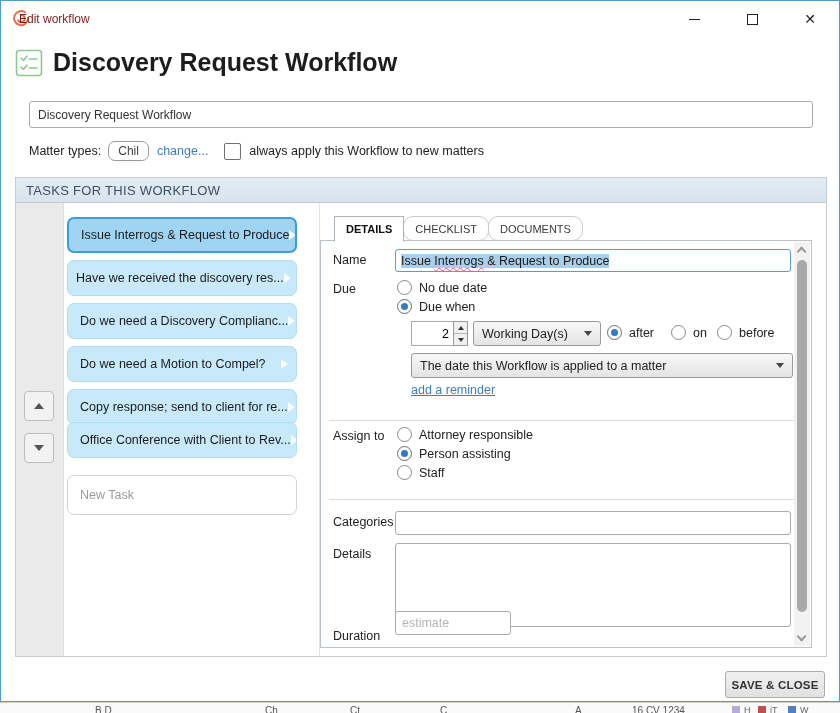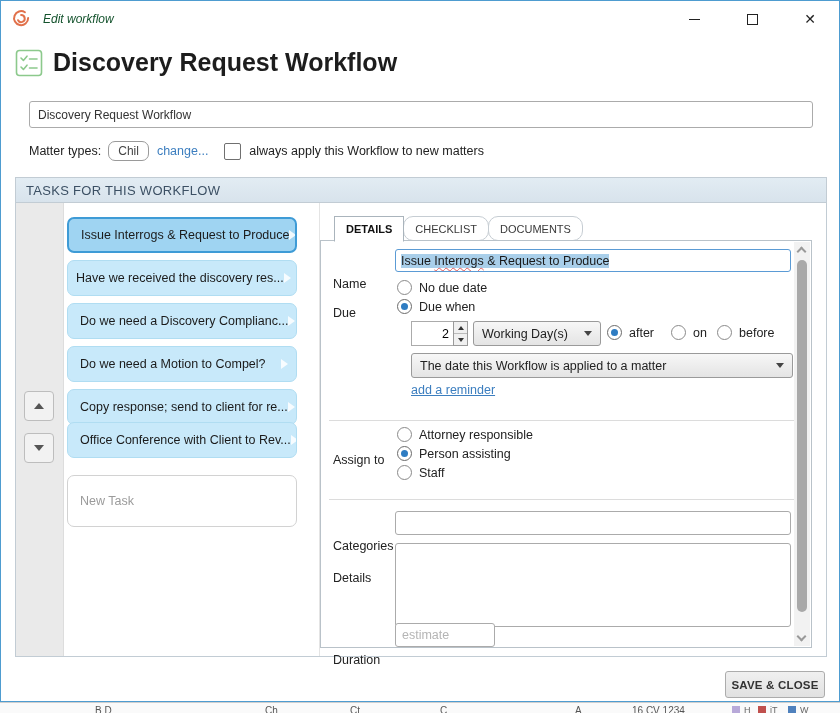--- a/index.html
+++ b/index.html
@@ -12,21 +12,21 @@
   .bg-strip .frag { position:absolute; top:2px; font-size:10px; color:#555; white-space:nowrap; }
   .bg-strip .sq { position:absolute; top:3px; width:8px; height:8px; }
   .bg-strip .badge-letter { position:absolute; top:2px; font-size:9px; color:#666; }
 
   
   .dialog { position:absolute; top:0; left:0; width:840px; height:702px; background:#fff; border:1px solid #4e9cd0; }
 
   
   .titlebar { position:absolute; top:0; left:0; right:0; height:36px; background:#fff; }
   .app-icon { position:absolute; left:11px; top:8px; width:19px; height:19px; }
-  .title-text { position:absolute; left:42px; top:11px; font-size:12px; color:#14532d;font-style:italic; }
+  .title-text { position:absolute; left:18px; top:11px; font-size:12px; color:#7f1d1d; }
   .win-controls { position:absolute; right:12px; top:0; height:36px; width:150px; display:flex; justify-content:space-between; align-items:center; }
   .win-btn { width:34px; height:28px; display:flex; align-items:center; justify-content:center; cursor:default; }
   .glyph-min { width:11px; height:0; border-bottom:1px solid #222; }
   .glyph-max { width:11px; height:11px; border:1px solid #222; }
   .glyph-close { font-size:14px; color:#222; line-height:1; }
 
   
   .hdr-icon { position:absolute; left:14px; top:48px; width:28px; height:28px; }
   .page-title { position:absolute; left:52px; top:47px; font-size:25px; color:#1d1d1d; }
 
@@ -50,31 +50,31 @@
   .reorder-btn.up { top:188px; } .reorder-btn.down { top:230px; }
   .tri-up { width:0; height:0; border-left:5px solid transparent; border-right:5px solid transparent; border-bottom:6px solid #555; }
   .tri-down { width:0; height:0; border-left:5px solid transparent; border-right:5px solid transparent; border-top:6px solid #555; }
 
   
   .task-item { position:absolute; left:51px; width:230px; height:36px; border-radius:7px; display:flex; align-items:center; padding:0 8px 0 12px; font-size:12.5px; color:#1b1b1b; background:#c8e9fa; border:1px solid #b0ddf2; cursor:default; white-space:nowrap; overflow:hidden; }
   .task-item.selected { background:#9fd4f2; border:2px solid #3e9bd6; }
   .task-arrow { margin-left:auto; width:0; height:0; border-top:5px solid transparent; border-bottom:5px solid transparent; border-left:7px solid rgba(255,255,255,.85); flex:none; }
   .task-item.t1 { top:14px; } .task-item.t2 { top:57px;padding-left:8px; } .task-item.t3 { top:100px; }
   .task-item.t4 { top:143px; } .task-item.t5 { top:186px; } .task-item.t6 { top:219px; }
-  .new-task { position:absolute; left:51px; top:272px; width:230px; height:52px; border-radius:7px; border:1px solid #d2d2d2; background:#fff; color:#9b9b9b; font-size:12.5px; display:flex; align-items:center; padding-left:12px; }
+  .new-task { position:absolute; left:51px; top:272px; width:230px; height:40px; border-radius:7px; border:1px solid #d2d2d2; background:#fff; color:#9b9b9b; font-size:12.5px; display:flex; align-items:center; padding-left:12px; }
 
   
   .details-area { position:absolute; left:303px; top:0; right:14px; bottom:0; border-left:1px solid #e4e4e4; }
   .tabs { position:absolute; left:14px; top:13px; display:flex; }
   .tab { height:25px; padding:0 11px; font-size:11px; color:#3a3a3a; background:#fff; border:1px solid #c6cdd3; display:flex; align-items:center; position:relative; cursor:default; }
   .tab + .tab { margin-left:-1px;border-radius:10px; }
   .tab.active { color:#111; font-weight:bold; border-color:#aab4bc; border-bottom:1px solid #fff; z-index:3; height:26px; }
   .content-box { position:absolute; left:0; top:37px; right:0; bottom:8px; border:1px solid #b9c2c9; background:#fff; }
 
-  .flabel { position:absolute; left:12px; font-size:12.5px; color:#222;margin-top:24px; }
+  .flabel { position:absolute; left:12px; font-size:12.5px; color:#222; }
   .divider { position:absolute; left:8px; width:470px; height:0; border-top:1px solid #dcdcdc; }
 
   
   .name-input { position:absolute; left:74px; top:8px; width:396px; height:23px; border:1px solid #5b9bd5; border-radius:3px; background:#fff; font-size:12.5px; display:flex; align-items:center; padding:0 5px; overflow:hidden; white-space:nowrap; }
   .sel { background:#a9cfea; color:#1a1a1a; }
   .squiggle { text-decoration: underline wavy #e05a5a 1px; text-underline-offset:2px; }
 
   
   .radio-row { position:absolute; display:flex; align-items:center; font-size:12.5px; color:#222; }
   .radio { width:15px; height:15px; border:1px solid #8a8a8a; border-radius:50%; background:#fff; margin-right:7px; flex:none; position:relative; }
@@ -95,21 +95,21 @@
   .dd-caret { margin-left:auto; width:0; height:0; border-left:4px solid transparent; border-right:4px solid transparent; border-top:5px solid #444; }
   .dd-unit { left:152px; top:80px; width:128px; }
   .dd-anchor { left:90px; top:112px; width:382px; }
 
   .reminder-link { position:absolute; left:90px; top:142px; font-size:12.5px; color:#3c7ebf; cursor:pointer;text-decoration:underline; }
 
   
   .txt-input { border:1px solid #ababab; border-radius:3px; font-size:12.5px; padding:0 6px; font-family:"Liberation Sans",sans-serif; color:#333; background:#fff; }
   .cat-input { position:absolute; left:74px; top:270px; width:396px; height:24px; }
   .details-ta { position:absolute; left:74px; top:302px; width:396px; height:84px; border:1px solid #ababab; border-radius:3px; resize:none; font-family:"Liberation Sans",sans-serif; }
-  .dur-input { position:absolute; left:74px; top:382px; width:100px; height:24px; }
+  .dur-input { position:absolute; left:74px; top:370px; width:116px; height:24px; }
   .dur-input::placeholder, .txt-input::placeholder { color:#b5b5b5; }
 
   
   .scrollbar { position:absolute; right:1px; top:1px; bottom:1px; width:16px; background:#f2f2f2; }
   .sb-chevron { position:absolute; left:4px; width:7px; height:7px; border-left:2px solid #999; border-top:2px solid #999; }
   .sb-up { top:6px; transform:rotate(45deg); }
   .sb-down { bottom:6px; transform:rotate(225deg); }
   .sb-thumb { position:absolute; left:3px; top:18px; width:10px; height:352px; background:#a9a9a9; border-radius:5px; }
 
   

